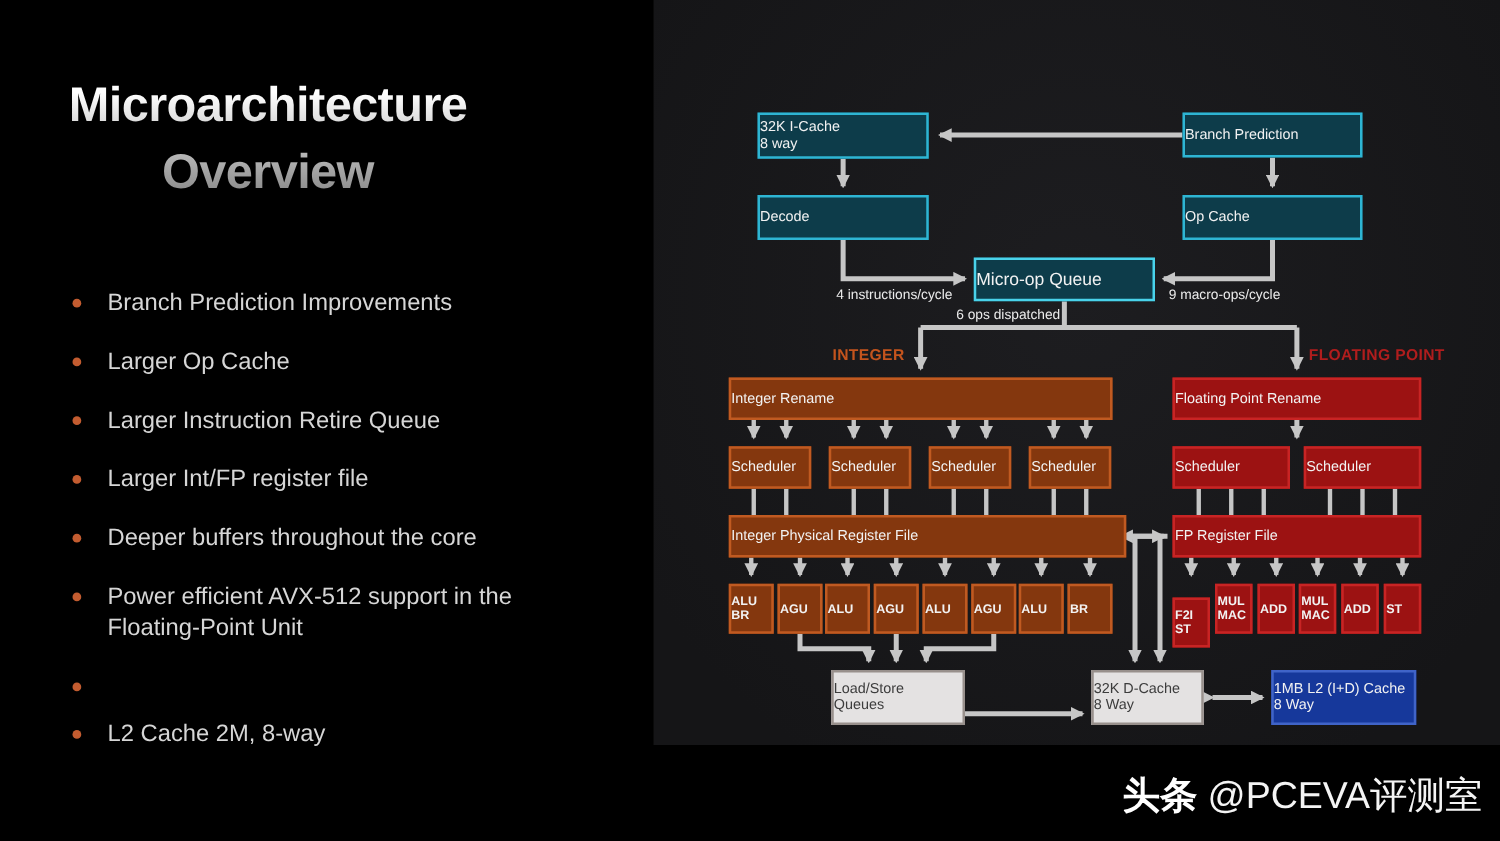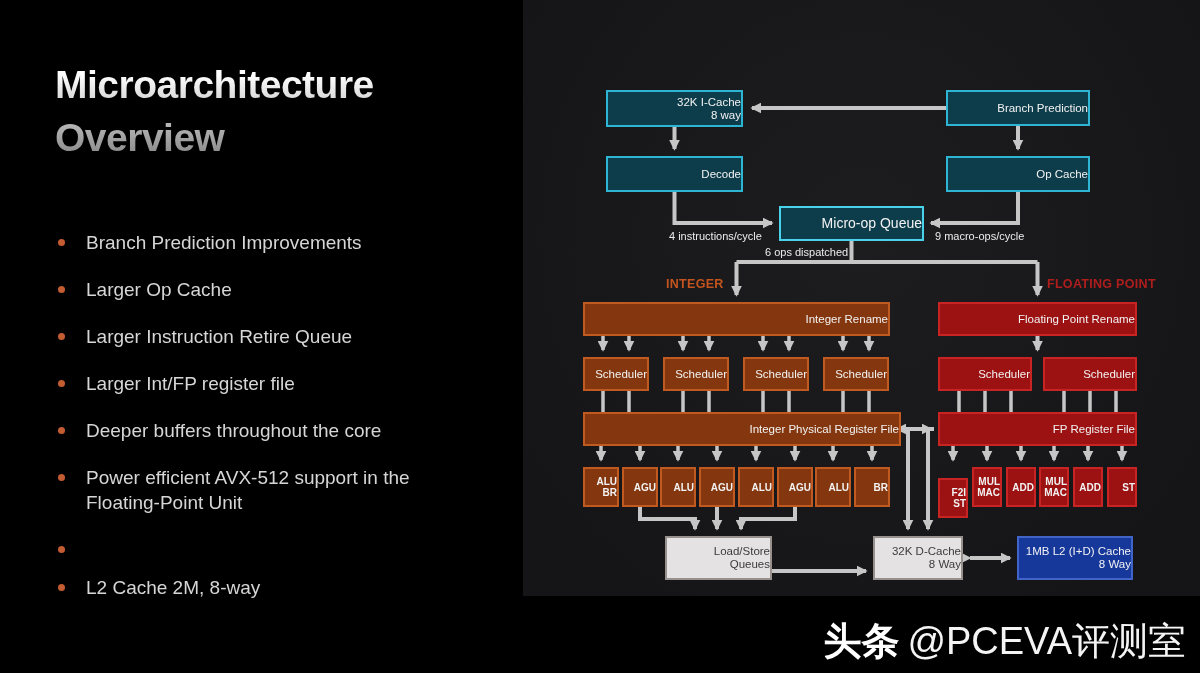--- a/index.html
+++ b/index.html
@@ -5,53 +5,53 @@
   html,body{margin:0;padding:0;background:#000;}
   #stage{position:relative;width:1200px;height:673px;background:#000;overflow:hidden;
          font-family:"Liberation Sans","DejaVu Sans",sans-serif;}
 
   
   #left-panel{position:absolute;left:0;top:0;width:523px;height:673px;background:#000;}
   #page-title{position:absolute;left:55px;top:58px;font-size:39px;font-weight:bold;
     line-height:53px;letter-spacing:-0.5px;
     background:linear-gradient(180deg,#ffffff 15%,#b9b9b9 60%,#7e7e7e 100%);
     -webkit-background-clip:text;background-clip:text;
-    -webkit-text-fill-color:transparent;color:#dcdcdc;}
+    -webkit-text-fill-color:transparent;color:#dcdcdc;text-align:center;}
   #bullet-list{position:absolute;left:55px;top:230px;width:415px;margin:0;padding:0;list-style:none;}
   #bullet-list li{display:flex;margin-bottom:22px;}
   .dot{flex:0 0 7px;width:7px;height:7px;border-radius:50%;background:var(--bullet_dot);
        margin:9px 21px 0 3px;}
   .bullet-text{font-size:19px;line-height:25px;color:#d6d6d6;}
 
   
   #right-panel{position:absolute;left:523px;top:0;width:677px;height:673px;background:#000;}
   #diagram-bg{position:absolute;left:0;top:0;width:677px;height:596px;background:var(--panel_bg);
      background-image:radial-gradient(ellipse at 50% 40%, #1d1d20 0%, #151517 85%);}
   #connector-svg{position:absolute;left:0;top:0;z-index:1;}
 
   .box{position:absolute;z-index:2;display:flex;flex-direction:column;justify-content:center;
-       align-items:flex-end;text-align:center;box-sizing:border-box;color:#f2f2f2;
+       align-items:flex-start;text-align:center;box-sizing:border-box;color:#f2f2f2;
        font-size:11.5px;line-height:13px;}
   .box span{display:block;}
   .cyan{background:var(--cyan_fill);border:2px solid var(--cyan_border);}
   .moq{border-color:var(--moq_border);font-size:14px;}
   .orange{background:var(--orange_fill);border:2px solid var(--orange_border);}
   .red{background:var(--red_fill);border:2px solid var(--red_border);}
   .gray{background:var(--gray_fill);border:2px solid var(--gray_border);color:var(--gray_text);}
   .blue{background:var(--blue_fill);border:2px solid var(--blue_border);}
   .unit{font-size:10px;line-height:11px;font-weight:bold;}
 
   .flow-label{position:absolute;z-index:2;font-size:11px;color:#ececec;white-space:nowrap;}
   .section-label{position:absolute;z-index:2;font-size:12.5px;font-weight:bold;letter-spacing:.3px;
                  white-space:nowrap;}
   #integer-label{color:var(--integer_label);}
   #fp-label{color:var(--fp_label);text-align:right;}
 
   
-  #watermark{position:absolute;right:14px;top:616px;color:#fff;font-size:38px;white-space:nowrap;}
+  #watermark{position:absolute;right:14px;top:616px;color:#fff;font-size:30px;white-space:nowrap;}
   #watermark .wm-bold{font-weight:900;margin-right:8px;}
   #watermark .wm-rest{font-weight:400;color:#f4f4f4;}
 </style>
 </head>
 <body>
 
 <div id="stage">
 
   <div id="left-panel">
     <div id="page-title">

